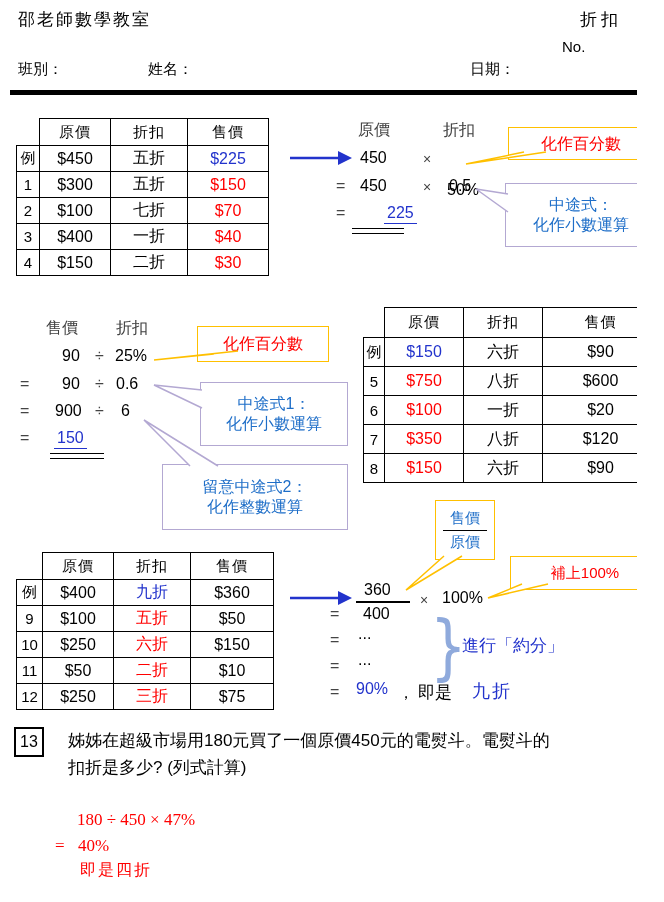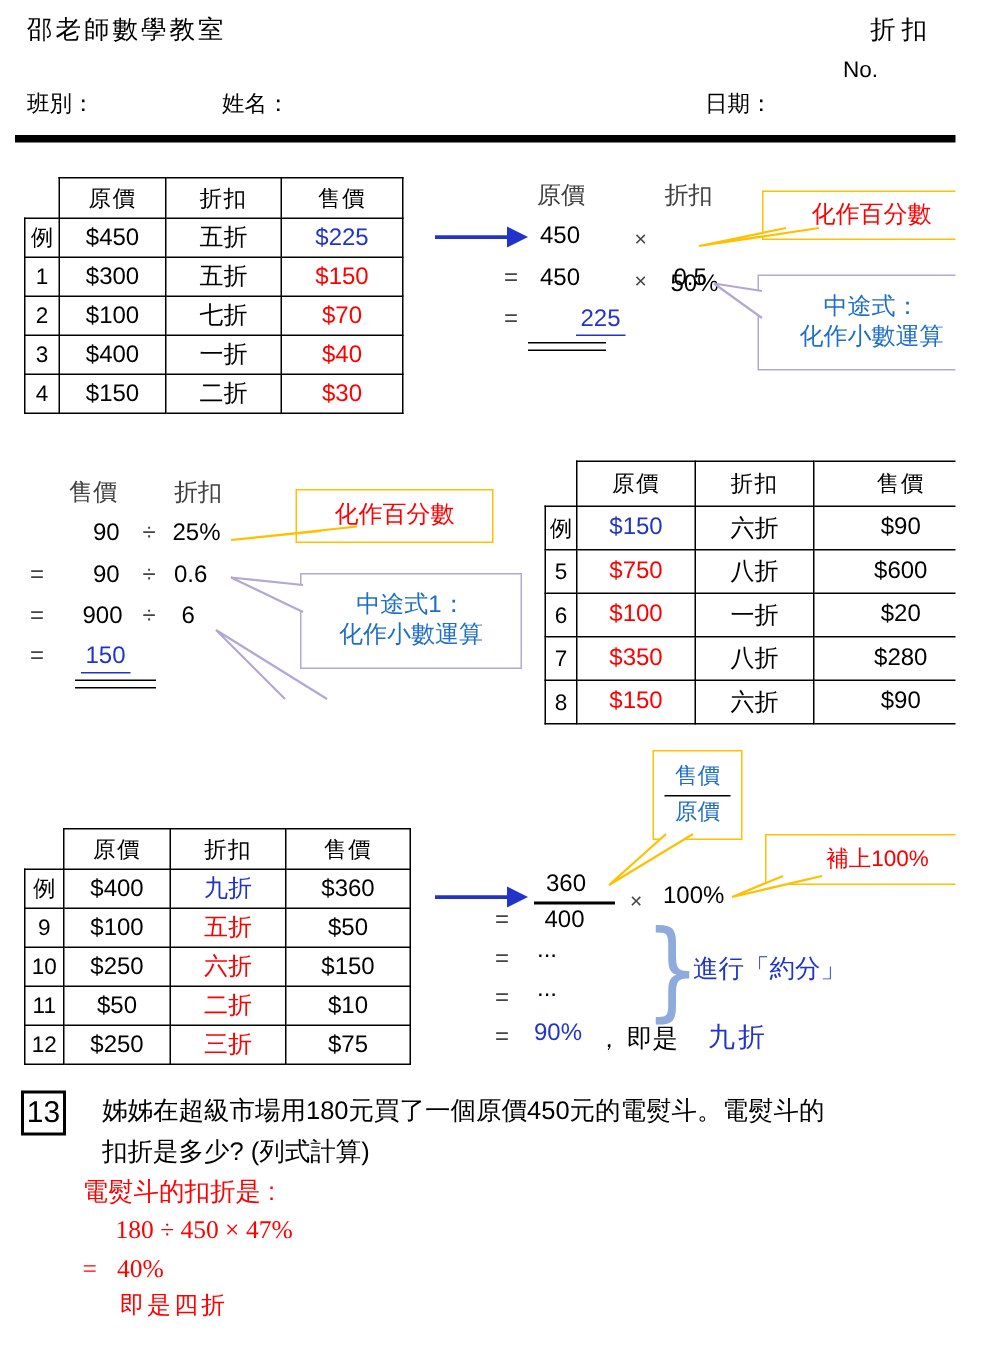--- a/index.html
+++ b/index.html
@@ -159,20 +159,24 @@
   </svg>
 
   <div class="callout co-lav" style="left:200px; top:382px; width:146px; height:62px;">
     <span class="l cblue">中途式1：</span>
     <span class="l cblue">化作小數運算</span>
   </div>
   <svg class="deco" style="left:148px; top:378px;" width="58" height="36">
     <path d="M54,12 L6,7 L54,30" fill="#fff" stroke="#B3A8D2" stroke-width="1.5"></path>
   </svg>
 
+  <div class="callout co-lav" style="left:162px; top:464px; width:184px; height:64px;">
+    <span class="l cblue">留意中途式2：</span>
+    <span class="l cblue">化作整數運算</span>
+  </div>
   <svg class="deco" style="left:138px; top:414px;" width="84" height="56">
     <path d="M52,52 L6,6 L80,52" fill="#fff" stroke="#B3A8D2" stroke-width="1.5"></path>
   </svg>
 
   <table class="sheet t2" style="left:363px; top:307px; width:295px;">
     <colgroup>
         <col style="width:21px">
         <col style="width:79px">
         <col style="width:79px">
         <col style="width:116px">
@@ -201,21 +205,21 @@
         <tr>
           <td class="lab">6</td>
           <td class="s-red">$100</td>
           <td class="s-disc">一折</td>
           <td>$20</td>
         </tr>
         <tr>
           <td class="lab">7</td>
           <td class="s-red">$350</td>
           <td class="s-disc">八折</td>
-          <td>$280</td>
+          <td>$120</td>
         </tr>
         <tr>
           <td class="lab">8</td>
           <td class="s-red">$150</td>
           <td class="s-disc">六折</td>
           <td>$90</td>
         </tr>
       </tbody>
   </table>
 
@@ -300,22 +304,21 @@
   <span class="abs opr tok" style="left:330px; top:657px;">=</span>
   <span class="abs tok" style="left:358px; top:651px;">...</span>
   <span class="abs opr tok" style="left:330px; top:683px;">=</span>
   <span class="abs blue tok" style="left:356px; top:680px;">90%</span>
   <span class="abs tok" style="left:398px; top:683px;">，</span>
   <span class="abs kai" style="left:418px; top:681px; font-size:17px;">即是</span>
   <span class="abs kai blue" style="left:472px; top:679px; font-size:18px; letter-spacing:2px;">九折</span>
   <div class="brace" style="left:430px; top:610px; font-size:72px; line-height:1;">}</div>
   <span class="abs blue" style="left:462px; top:634px; font-size:17px;">進行「約分」</span>
 
-  <div class="abs" style="left:14px; top:727px; width:26px; height:26px; border:2px solid #000; text-align:center; line-height:26px; font-size:20px;">13</div>
+  <div class="abs" style="left:14px; top:727px; width:26px; height:26px; border:2px solid #000; text-align:center; line-height:26px; font-size:16px;">13</div>
   <div class="abs" style="left:68px; top:729px; font-size:17px;">姊姊在超級市場用180元買了一個原價450元的電熨斗。電熨斗的</div>
   <div class="abs" style="left:68px; top:756px; font-size:17px;">扣折是多少? (列式計算)</div>
-  <div class="abs red" style="left:55px; top:783px; font-size:17px;">電熨斗的扣折是 :</div>
   <div class="abs red kai" style="left:77px; top:810px; font-size:17px;">180 ÷ 450 × 47%</div>
   <span class="abs red kai" style="left:55px; top:836px; font-size:17px;">=</span>
   <span class="abs red kai" style="left:78px; top:836px; font-size:17px;">40%</span>
   <div class="abs red kai" style="left:80px; top:860px; font-size:16px; letter-spacing:2px;">即是四折</div>
 
 </div>
 
 </body></html>

